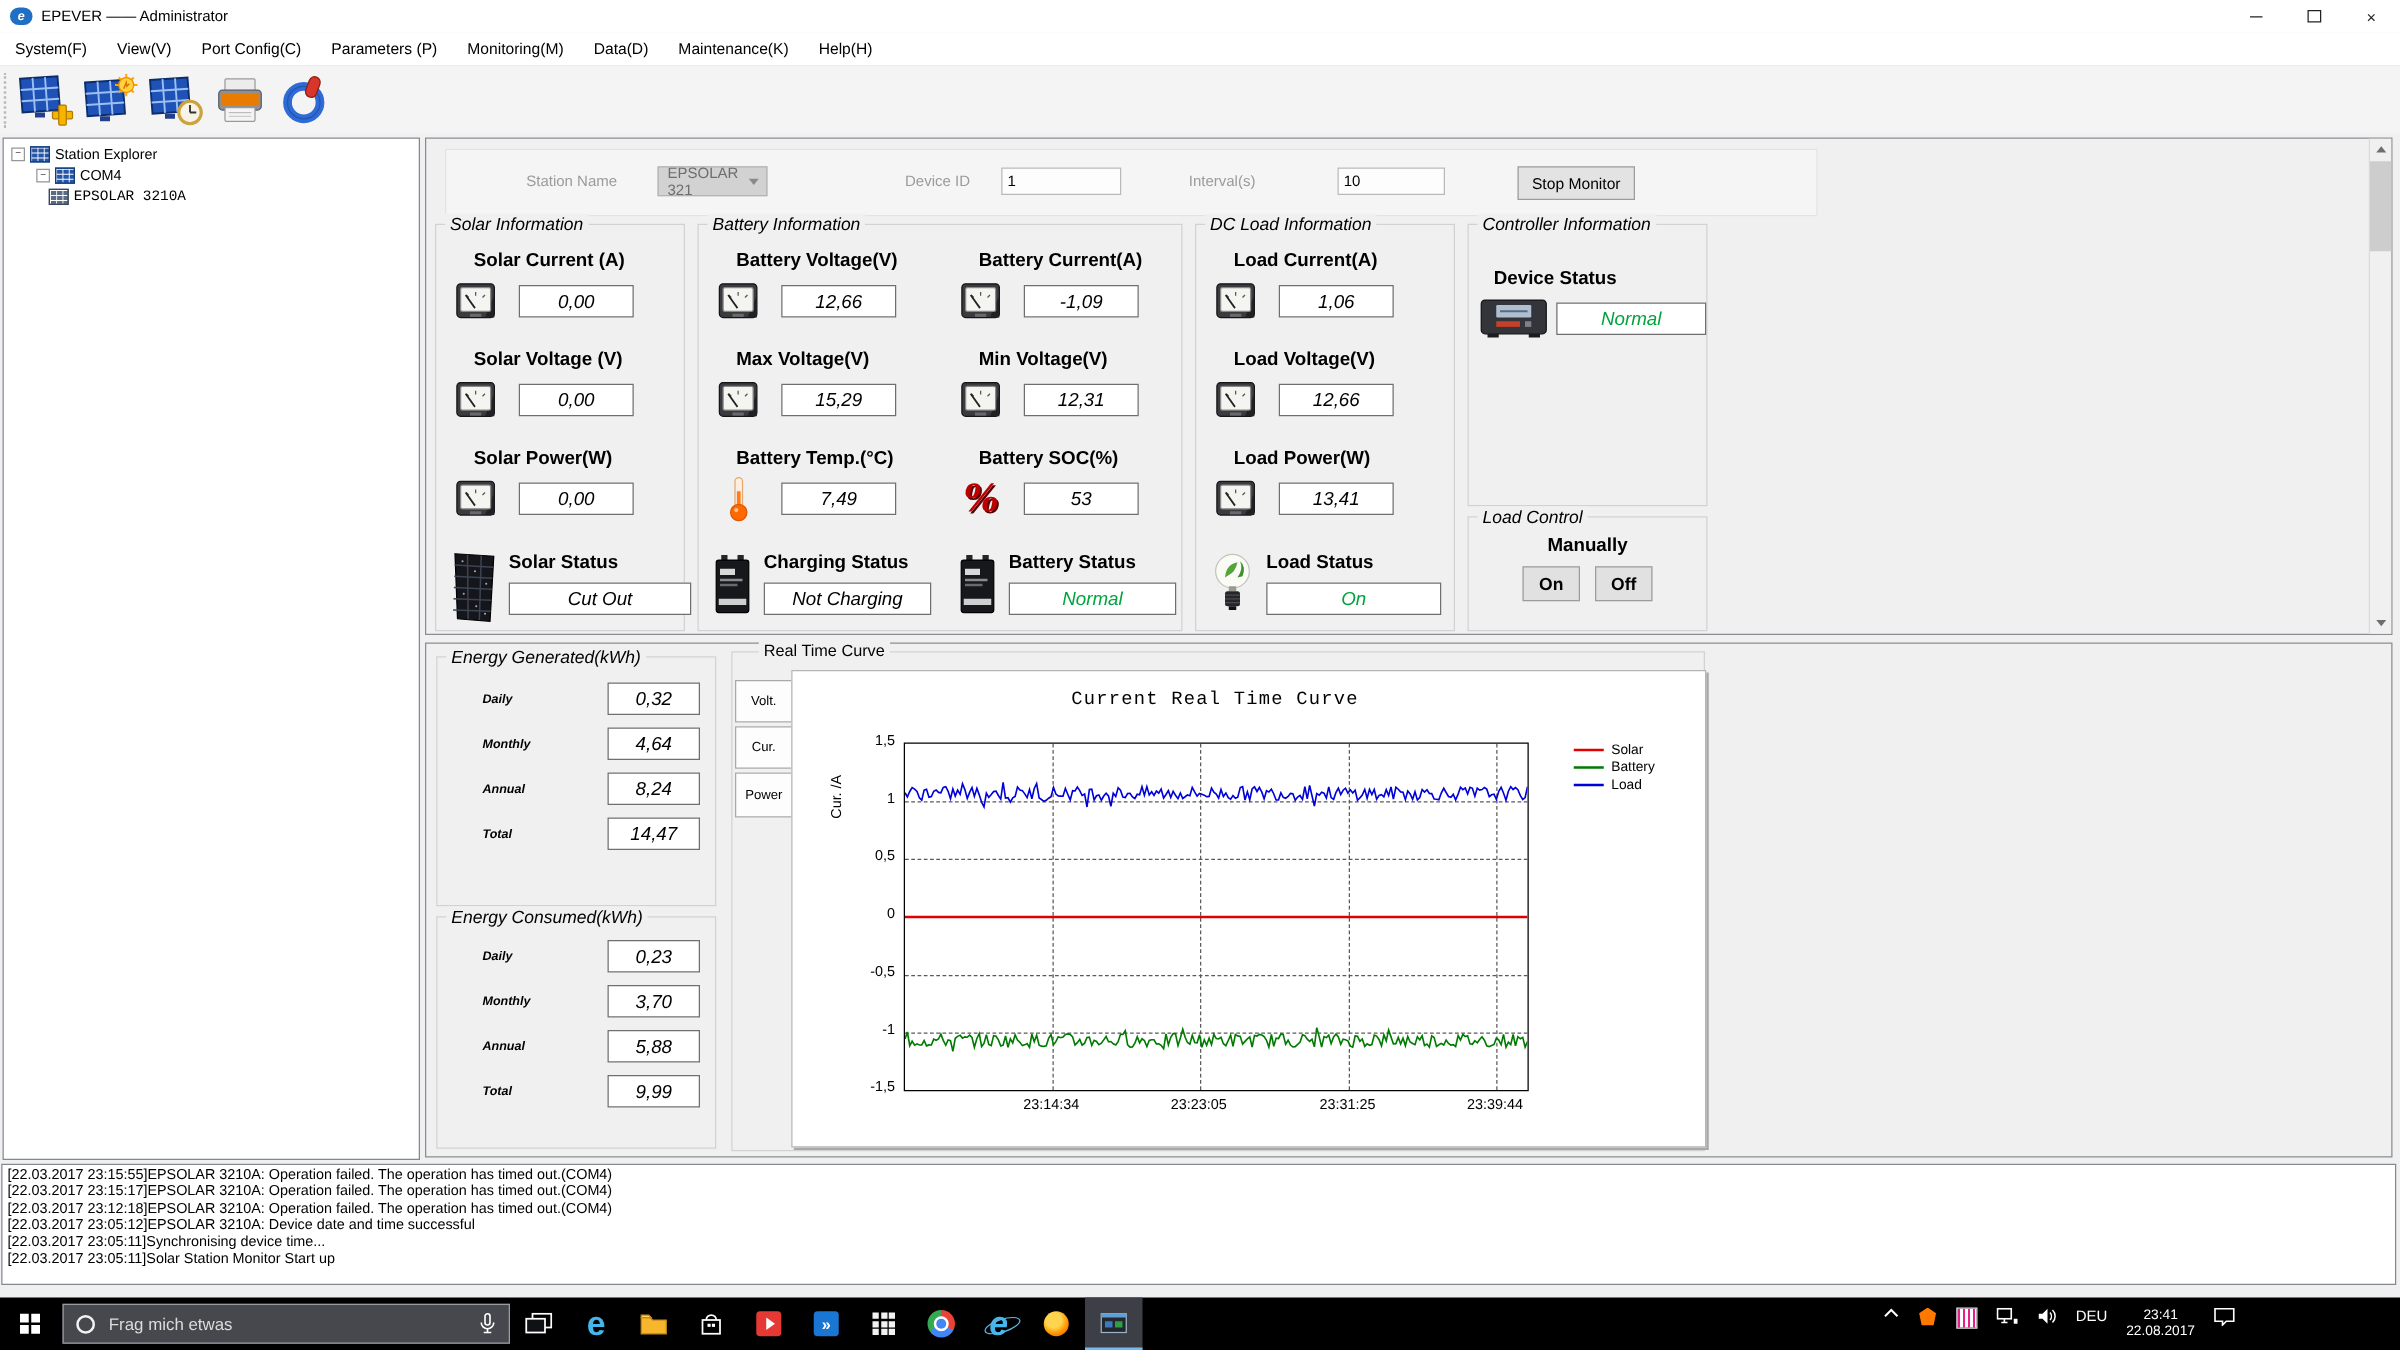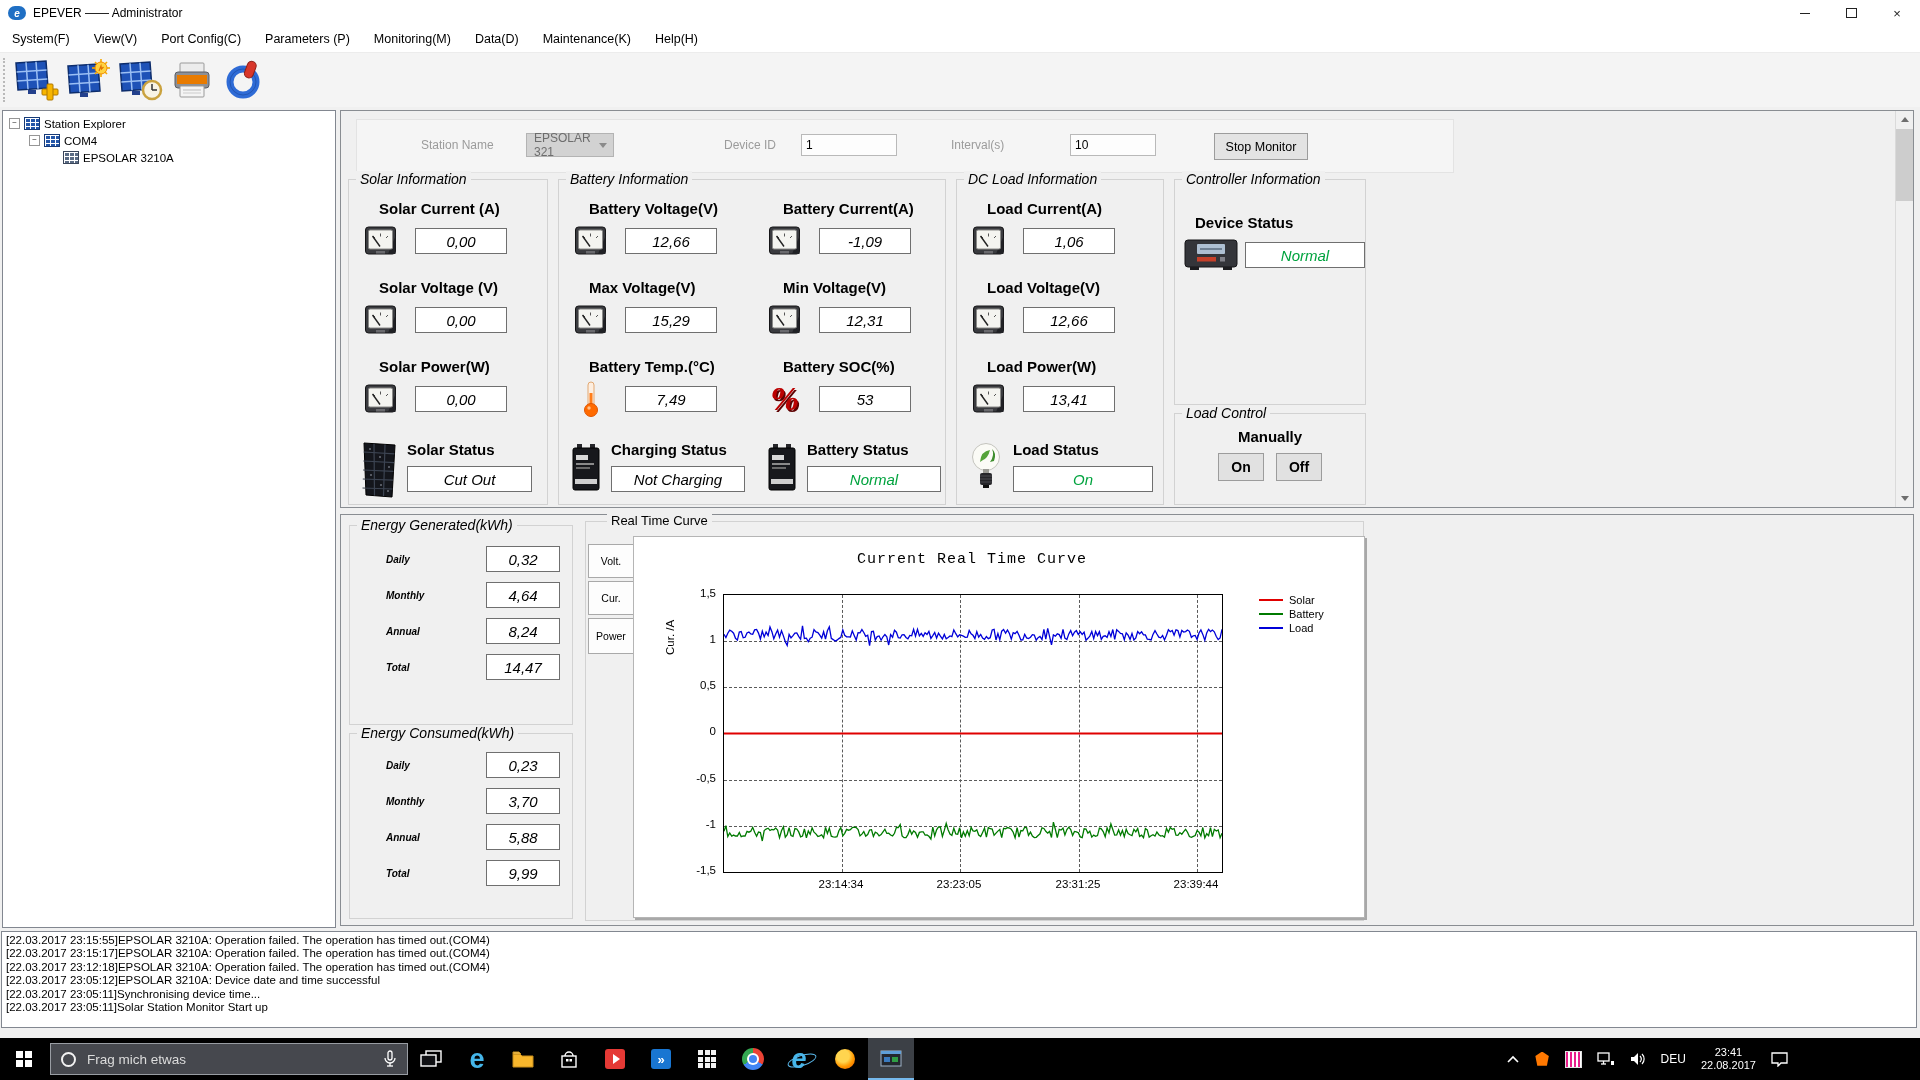--- a/index.html
+++ b/index.html
@@ -49,21 +49,21 @@
   .vs-tri.down{border-top:5px solid #6e6e6e;}
   .vs-thumb{position:absolute;left:0;top:18px;width:17px;height:72px;background:#cdcdcd;}
   
   .groupbox{position:absolute;border:1px solid #d2d2d2;box-sizing:border-box;}
   .gb-title{position:absolute;top:-9px;left:7px;background:#f0f0f0;padding:0 4px;font-style:italic;font-size:14px;white-space:nowrap;}
   .field{margin:20px 0 0 14px;}
   .flabel{font-weight:bold;font-size:15px;margin-left:16px;white-space:nowrap;}
   .frow{display:flex;align-items:center;margin-top:6px;}
   .vbox{width:92px;height:26px;background:#fff;border:1px solid #6f6f6f;display:flex;align-items:center;justify-content:center;
         font-style:italic;font-size:15px;margin-left:16px;box-sizing:border-box;}
-  .vbox.wide{width:125px;margin-left:0;}
+  .vbox.wide{width:146px;margin-left:0;}
   .icon{width:36px;height:36px;display:flex;align-items:center;justify-content:center;flex:none;}
   .statusblk{display:flex;align-items:flex-start;margin:24px 0 0 10px;}
   .statcol{margin-left:8px;}
   .statcol .flabel{margin-left:0;}
   .statcol .vbox{margin-top:8px;}
   .bat-grid{display:grid;grid-template-columns:194px 190px;}
   .pct{font-family:"DejaVu Serif",serif;font-style:italic;font-weight:bold;font-size:30px;color:#bb0000;text-shadow:1.5px 1.5px 0 #5d0000;}
   .btn-ctl{min-width:46px;height:28px;background:#e1e1e1;border:1px solid #9c9c9c;font-weight:bold;font-size:14px;font-family:"Liberation Sans",sans-serif;}
   
   .erow{display:flex;align-items:center;margin:10px 0 0 36px;}
@@ -103,21 +103,21 @@
   .ie-ring{position:absolute;left:-4px;top:9px;width:28px;height:9px;border:1.5px solid #58b6e8;border-radius:50%;transform:rotate(-18deg);}
   .chrome-icon{width:22px;height:22px;border-radius:50%;background:conic-gradient(#ea4335 0 33%,#4285f4 0 66%,#34a853 0 100%);position:relative;}
   .chrome-icon:after{content:"";position:absolute;left:5px;top:5px;width:12px;height:12px;border-radius:50%;background:#fff;}
   .chrome-icon:before{content:"";position:absolute;left:7px;top:7px;width:8px;height:8px;border-radius:50%;background:#4285f4;z-index:1;}
   .media-icon{width:20px;height:20px;background:#e53935;border-radius:3px;display:flex;align-items:center;justify-content:center;}
   .media-icon span{width:0;height:0;border-left:7px solid #fff;border-top:5px solid transparent;border-bottom:5px solid transparent;margin-left:2px;}
   .blue-icon{width:20px;height:20px;background:#1976d2;border-radius:3px;color:#fff;font-weight:bold;font-size:13px;display:flex;align-items:center;justify-content:center;}
   .grid-icon{display:grid;grid-template-columns:repeat(3,5px);grid-template-rows:repeat(3,5px);gap:1.5px;}
   .grid-icon span{background:#f2f2f2;}
   .orange-icon{width:20px;height:20px;border-radius:50%;background:radial-gradient(circle at 40% 35%,#ffd54f 0 35%,#ff9800 60%,#e65100 100%);}
-  .tray{margin-left:auto;display:flex;align-items:center;gap:15px;padding-right:132px;}
+  .tray{margin-left:auto;display:flex;gap:15px;padding-right:132px;}
   .tray-time{font-size:11px;text-align:center;line-height:13px;}
   .pink-icon{width:15px;height:15px;background:repeating-linear-gradient(90deg,#e91e8c 0 2px,#fff 2px 4px);border:1px solid #e0e0e0;}
   .avast-icon{width:15px;height:15px;background:#ff7800;clip-path:polygon(50% 0,95% 30%,82% 95%,18% 95%,5% 30%);}
   .deu{font-size:12px;}
 </style>
 </head>
 <body>
 
 <div id="screen">
 
@@ -226,21 +226,21 @@
     <div class="tree-row" style="padding-left:6px;">
       <span class="expander">−</span>
       <span class="tree-icon"></span>
       <span>Station Explorer</span>
     </div>
     <div class="tree-row" style="padding-left:26px;">
       <span class="expander">−</span>
       <span class="tree-icon"></span>
       <span>COM4</span>
     </div>
-    <div class="tree-row" style="padding-left:60px;">
+    <div class="tree-row" style="padding-left:36px;font-family:Liberation Mono, monospace;">
       <span class="tree-icon gray"></span>
       <span>EPSOLAR 3210A</span>
     </div>
   </div>
 
   <div class="main-upper">
 
     <div class="config-bar">
       <div class="cfg-label" style="left:64px;">Station Name</div>
       <div class="dropdown">

